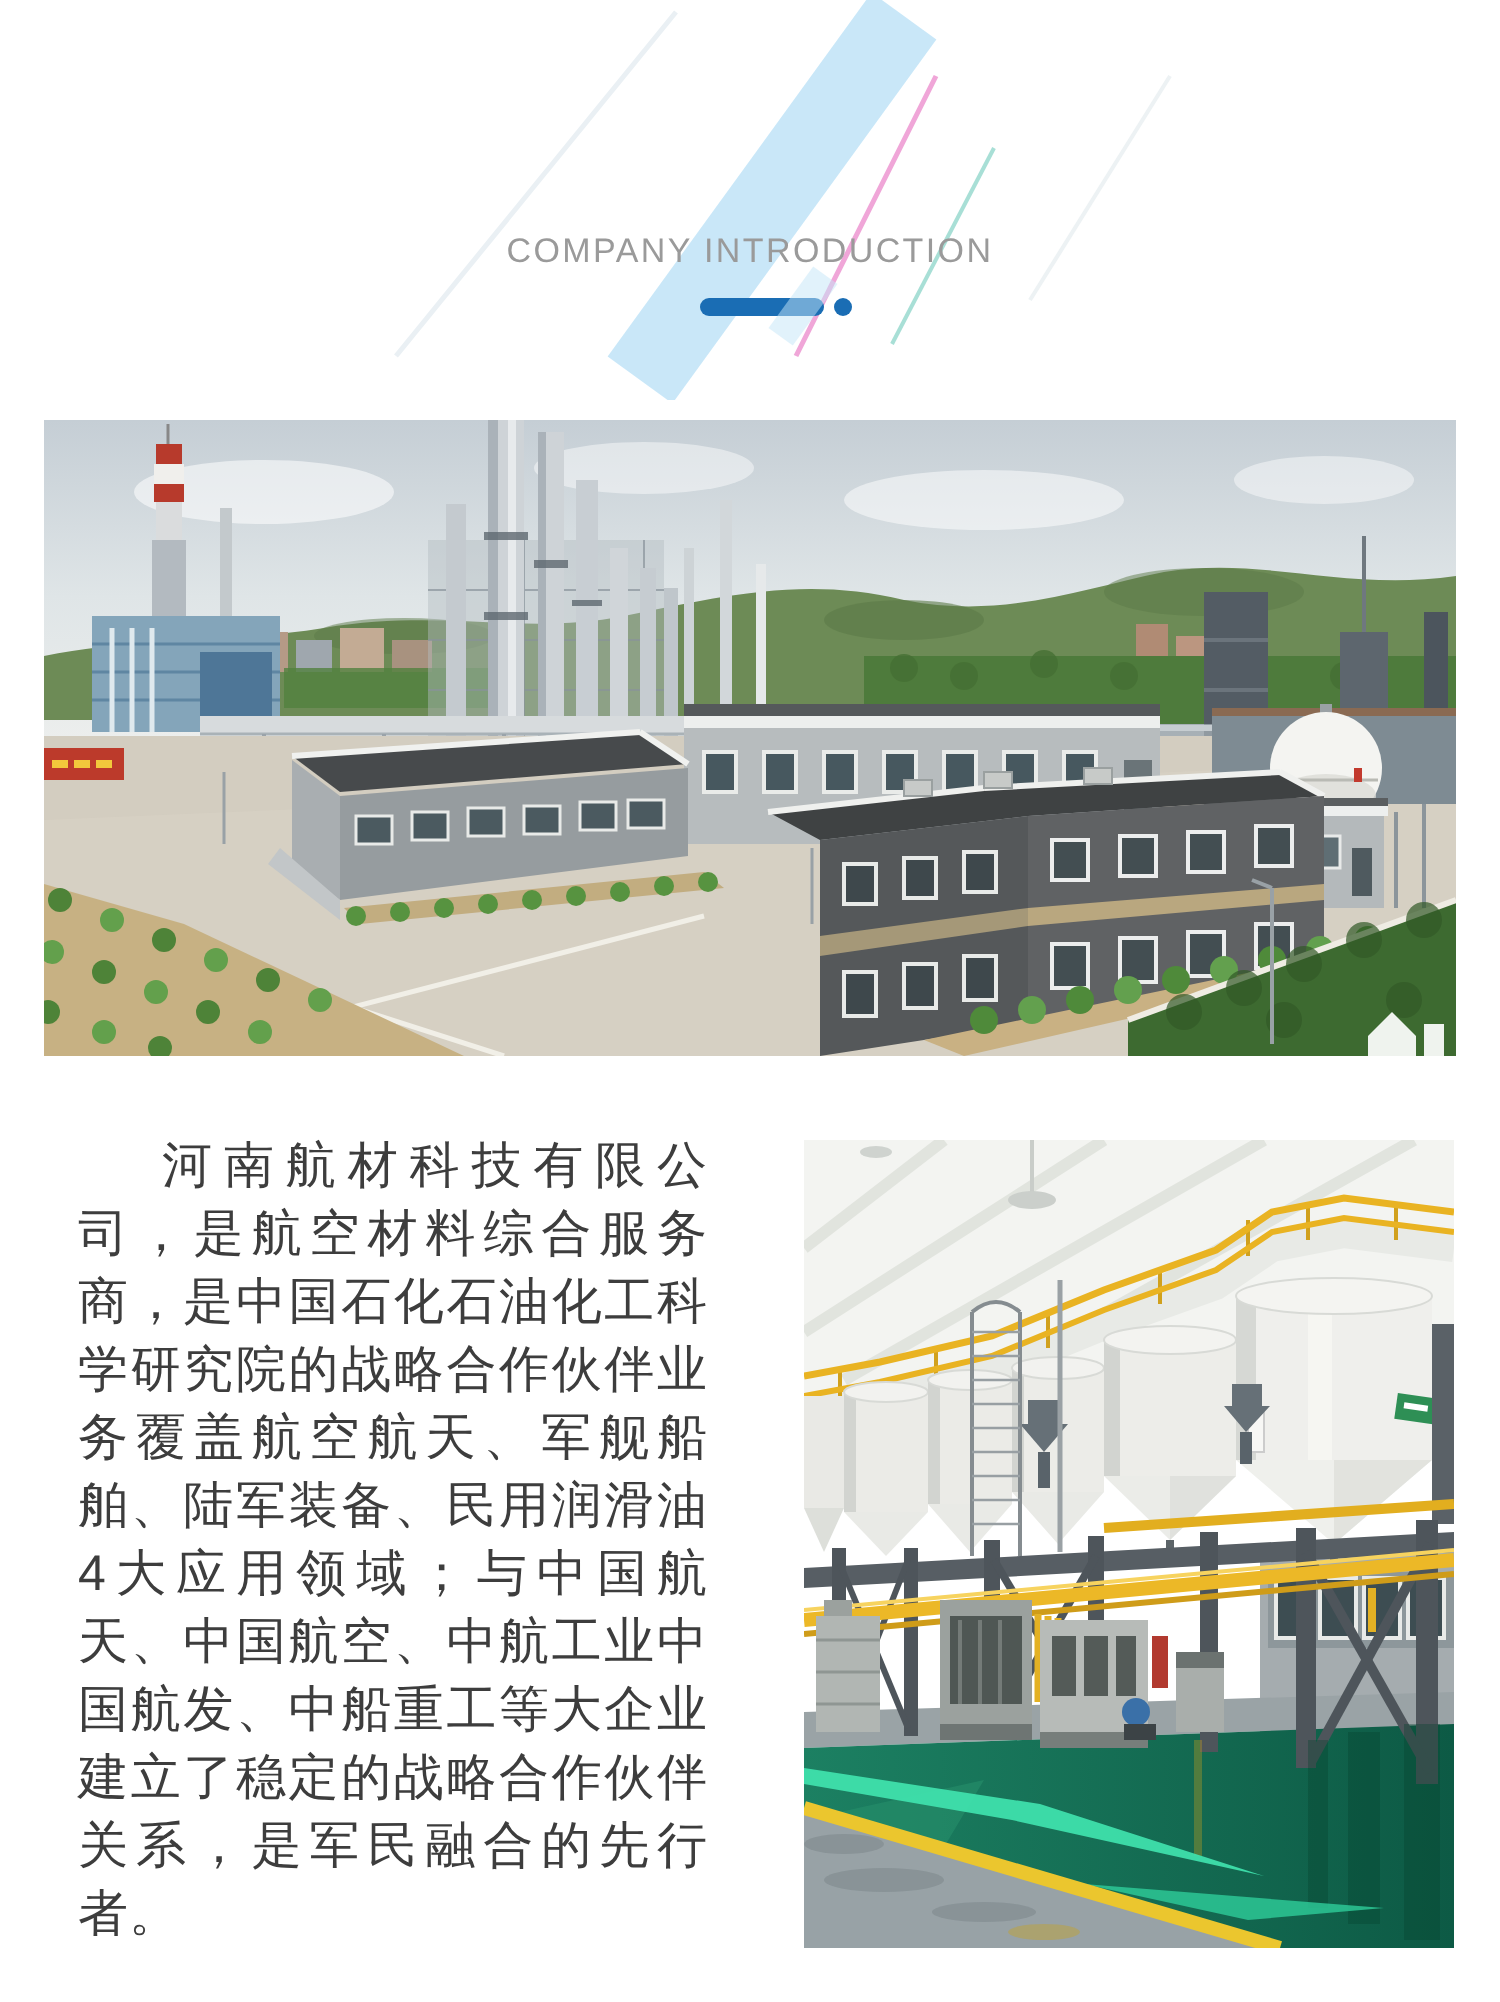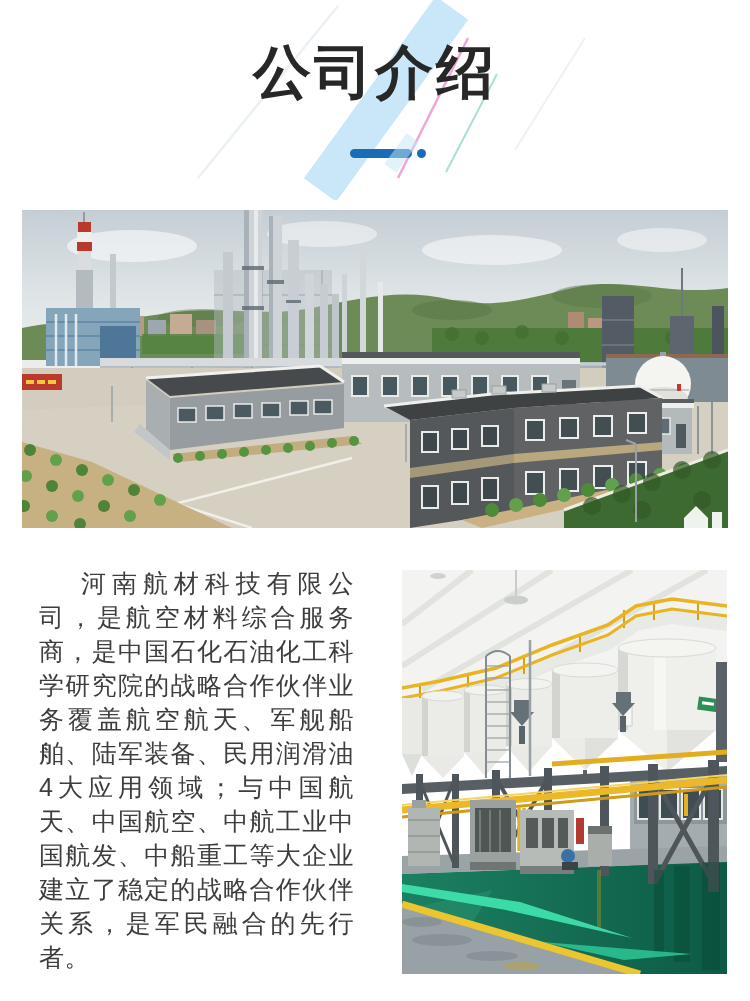--- a/index.html
+++ b/index.html
@@ -32,21 +32,21 @@
   <header class="header">
     <div class="decor">
       <svg viewBox="0 0 750 200">
         <line x1="198" y1="178" x2="338" y2="6" stroke="#eaf0f4" stroke-width="2.5"></line>
         <line x1="320" y1="190" x2="452" y2="8" stroke-width="40" opacity="0.9" stroke="#c4e5f8"></line>
         <line x1="398" y1="178" x2="468" y2="38" stroke-width="2.5" stroke="#f0a6d8"></line>
         <line x1="446" y1="172" x2="497" y2="74" stroke-width="2" stroke="#a8dfd6"></line>
         <line x1="515" y1="150" x2="585" y2="38" stroke="#edf2f4" stroke-width="2"></line>
       </svg>
     </div>
-    <h1 class="page-title">公司介绍</h1>
+    <div class="page-subtitle">COMPANY INTRODUCTION</div>
     <div class="accent-row">
       <svg viewBox="0 0 80 12">
         <rect x="0" y="1" width="62" height="9" rx="4.5" fill="#1a6db4"></rect>
         <circle cx="71.5" cy="5.5" r="4.5" fill="#1a6db4"></circle>
       </svg>
     </div>
     <div class="stripe-over"></div>
   </header>
 
   <figure class="photo-main">

